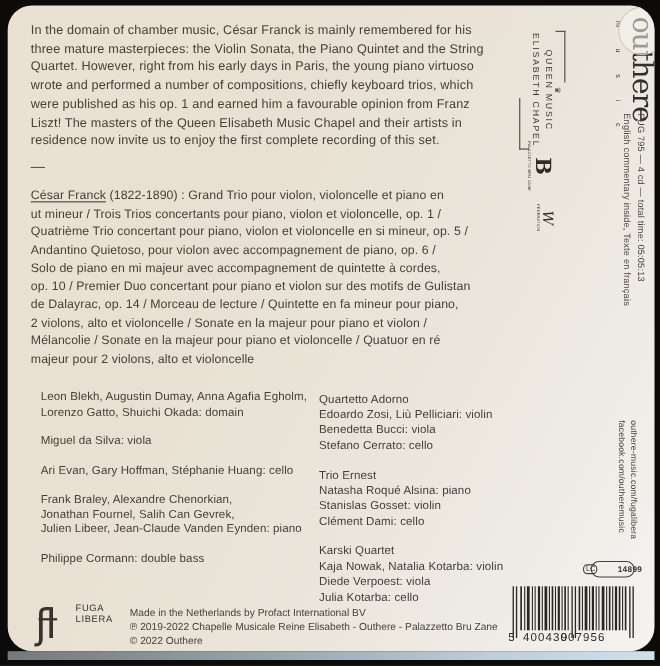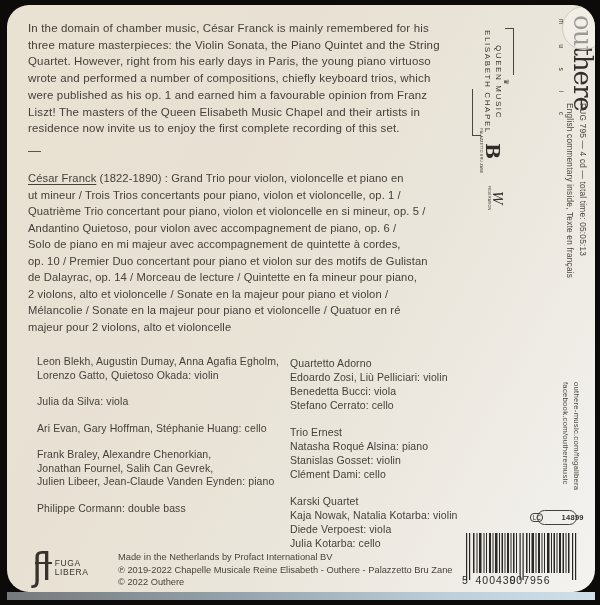--- a/index.html
+++ b/index.html
@@ -18,21 +18,21 @@
   .works{left:21px;top:165px;font-size:11.2px;line-height:16.5px;letter-spacing:.1px;}
   .composer{text-decoration:underline;text-underline-offset:2px;}
 
   .col{font-size:10.5px;line-height:13.5px;letter-spacing:.1px;}
   .col-left{left:30px;top:350px;}
   .col-right{left:283px;top:351px;line-height:14px;}
   .group{margin-bottom:13px;}
 
   .publisher{left:111px;top:546px;font-size:9.3px;line-height:12.6px;color:#494339;}
 
-  .fuga{left:25px;top:543px;display:flex;align-items:center;gap:6px;color:#37332c;}
+  .fuga{left:25px;top:543px;display:flex;gap:20px;color:#37332c;}
   .fuga-glyph{position:relative;font-family:"DejaVu Sans",sans-serif;font-size:37px;line-height:40px;
               letter-spacing:-3px;}
   .fuga-glyph .bar{position:absolute;left:3px;top:14px;width:17px;height:1.6px;background:#37332c;}
   .fuga-name{font-size:8.5px;line-height:9.5px;letter-spacing:.6px;}
 
   .rot{transform:rotate(90deg);transform-origin:0 0;}
 
   .outhere{left:590px;top:10px;width:112px;height:50px;color:#322e29;}
   .outhere-word{font-family:"DejaVu Serif",serif;font-size:26px;line-height:28px;letter-spacing:-1px;}
   .outhere-sub{display:flex;justify-content:space-between;width:96px;margin:4px 0 0 4px;
@@ -98,24 +98,24 @@
       <div class="line">op. 10 / Premier Duo concertant pour piano et violon sur des motifs de Gulistan</div>
       <div class="line">de Dalayrac, op. 14 / Morceau de lecture / Quintette en fa mineur pour piano,</div>
       <div class="line">2 violons, alto et violoncelle / Sonate en la majeur pour piano et violon /</div>
       <div class="line">Mélancolie / Sonate en la majeur pour piano et violoncelle / Quatuor en ré</div>
       <div class="line">majeur pour 2 violons, alto et violoncelle</div>
     </div>
 
     <div class="abs col col-left ink">
       <div class="group">
         <div class="line">Leon Blekh, Augustin Dumay, Anna Agafia Egholm,</div>
-        <div class="line">Lorenzo Gatto, Quietoso Okada: violin</div>
-      </div>
-      <div class="group">
-        <div class="line">Julia da Silva: viola</div>
+        <div class="line">Lorenzo Gatto, Shuichi Okada: domain</div>
+      </div>
+      <div class="group">
+        <div class="line">Miguel da Silva: viola</div>
       </div>
       <div class="group">
         <div class="line">Ari Evan, Gary Hoffman, Stéphanie Huang: cello</div>
       </div>
       <div class="group">
         <div class="line">Frank Braley, Alexandre Chenorkian,</div>
         <div class="line">Jonathan Fournel, Salih Can Gevrek,</div>
         <div class="line">Julien Libeer, Jean-Claude Vanden Eynden: piano</div>
       </div>
       <div class="group">

